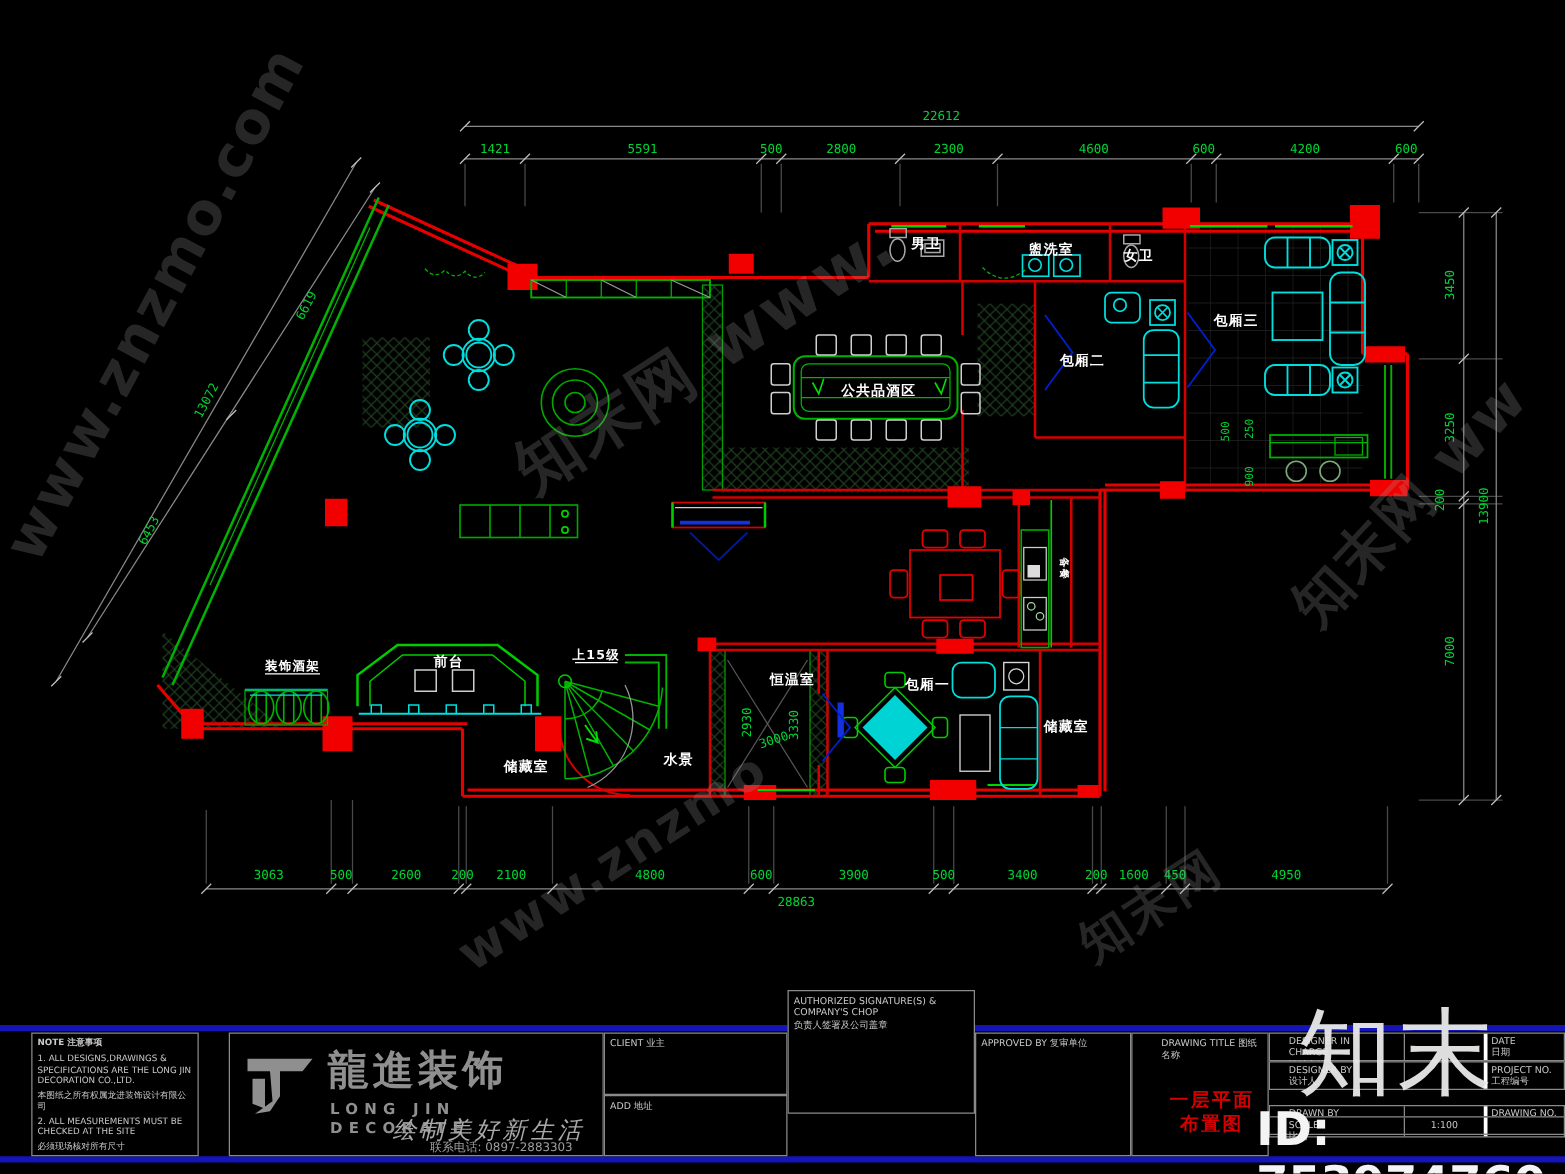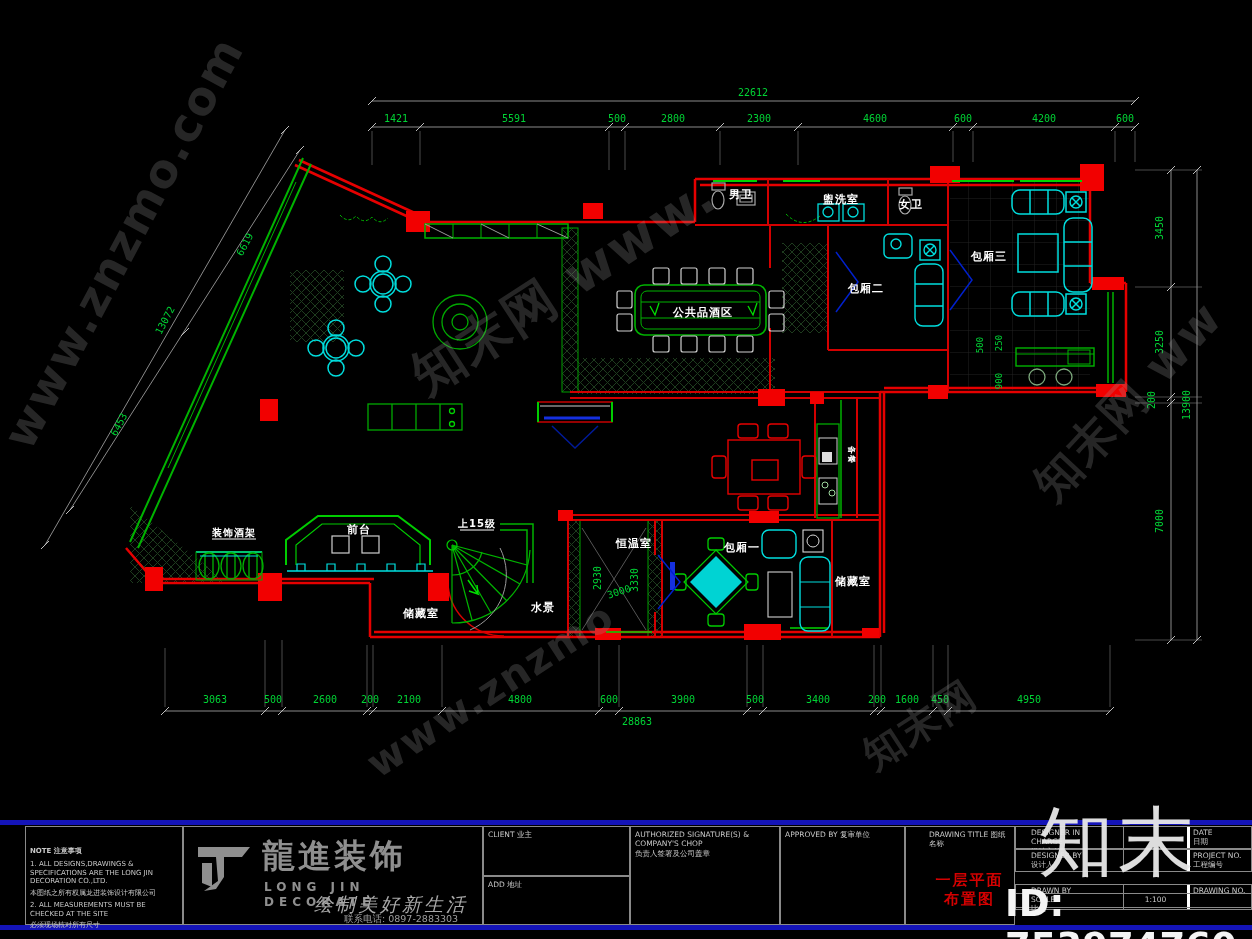--- a/index.html
+++ b/index.html
@@ -406,21 +406,21 @@
 
 <div class="wm" style="left:-8px;top:432px;transform:rotate(-62deg);transform-origin:left top;font-size:46px;">www.znzmo.com</div>
 <div class="wm" style="left:398px;top:352px;transform:rotate(-33deg);transform-origin:left top;font-size:52px;">知末网 www.</div>
 <div class="wm" style="left:1020px;top:472px;transform:rotate(-47deg);transform-origin:left top;font-size:46px;">知末网 ww</div>
 <div class="wm" style="left:358px;top:748px;transform:rotate(-33deg);transform-origin:left top;font-size:40px;">www.znzmo</div>
 <div class="wm" style="left:852px;top:736px;transform:rotate(-33deg);transform-origin:left top;font-size:40px;">知末网</div>
 
 <div class="blueline" style="top:820px"></div>
 <div class="blueline" style="top:925px"></div>
 
-<div class="tb-cell notes" style="left:25px;top:826px;width:158px;height:99px;padding:20px 4px;">
+<div class="tb-cell notes" style="left:25px;top:826px;width:134px;height:99px;padding:3px 4px;">
   <div class="nt">NOTE 注意事项</div>
   <div>1. ALL DESIGNS,DRAWINGS &amp; SPECIFICATIONS ARE THE LONG JIN DECORATION CO.,LTD.</div>
   <div>本图纸之所有权属龙进装饰设计有限公司</div>
   <div>2. ALL MEASUREMENTS MUST BE CHECKED AT THE SITE</div>
   <div>必须现场核对所有尺寸</div>
 </div>
 
 <div class="tb-cell" style="left:183px;top:826px;width:300px;height:99px;">
   <div style="position:absolute;left:10px;top:16px;width:60px;height:52px;">
     <svg width="60" height="52" viewBox="0 0 60 52">
@@ -436,21 +436,21 @@
   <div style="position:absolute;left:160px;top:86px;" class="phone">联系电话: 0897-2883303</div>
 </div>
 
 <div class="tb-cell pad" style="left:483px;top:826px;width:147px;height:50px;">
   <span class="en">CLIENT 业主</span>
 </div>
 <div class="tb-cell pad" style="left:483px;top:876px;width:147px;height:49px;">
   <span class="en">ADD 地址</span>
 </div>
 
-<div class="tb-cell pad" style="left:630px;top:826px;width:150px;height:99px;">
+<div class="tb-cell pad" style="left:630px;top:792px;width:150px;height:99px;">
   <span class="en">AUTHORIZED SIGNATURE(S) &amp;</span>
   <span class="en">COMPANY'S CHOP</span>
   <span class="cn">负责人签署及公司盖章</span>
 </div>
 
 <div class="tb-cell pad" style="left:780px;top:826px;width:125px;height:99px;">
   <span class="en">APPROVED BY 复审单位</span>
 </div>
 
 <div class="tb-cell pad" style="left:905px;top:826px;width:110px;height:99px;padding-left:23px;">

